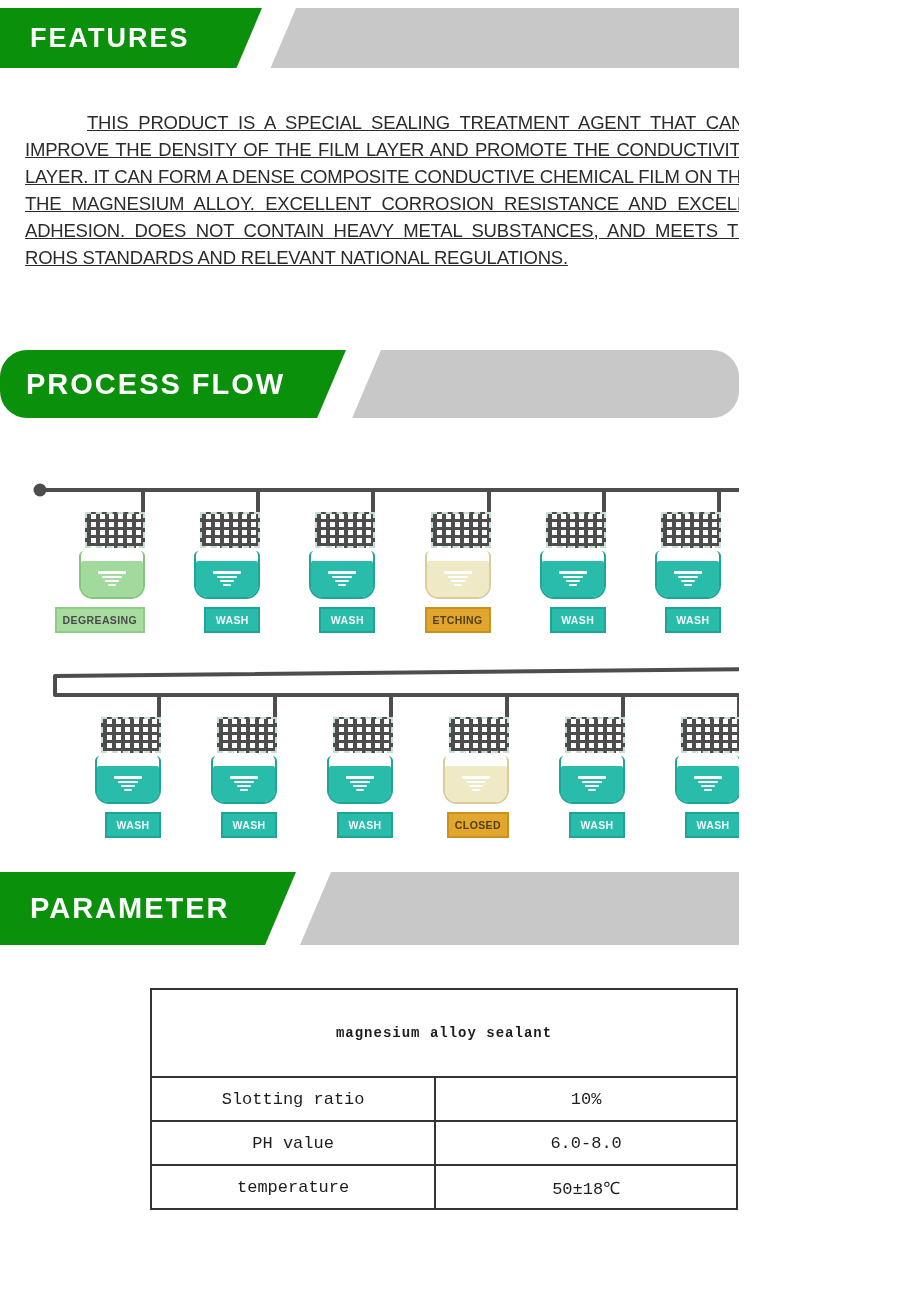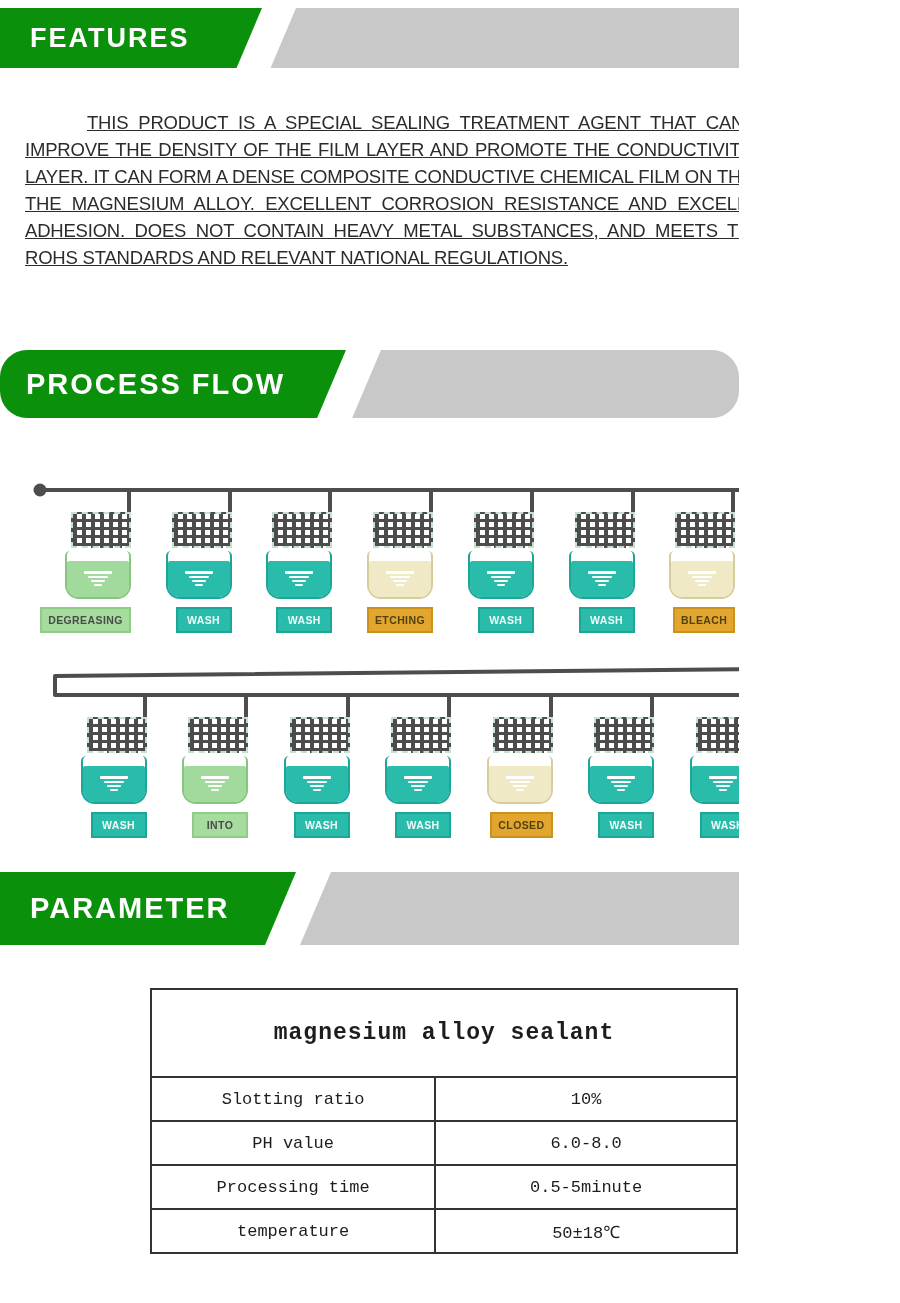--- a/index.html
+++ b/index.html
@@ -64,21 +64,21 @@
         background:var(--lf);border:2px solid var(--lb);color:var(--lt);}
 
   .t-teal {--tb:#1da røm695;--tb:#1da695;--tf:#2abcab;--lf:#2abcab;--lb:#1da695;--lt:#f0fbf9;}
   .t-green{--tb:#84c67e;--tf:#a2d99c;--lf:#a6dc9e;--lb:#8fcd87;--lt:#4a4a4a;}
   .t-cream{--tb:#d7cd9c;--tf:#efe9c6;--lf:#e2a62e;--lb:#c9921c;--lt:#52400e;}
 
   
   .ptable{position:absolute;top:988px;left:150px;width:588px;border-collapse:collapse;
         font-family:"Liberation Mono","DejaVu Sans Mono",monospace;color:#1d1d1d;}
   .ptable td{border:2px solid #333;text-align:center;font-size:17px;}
-  .ptable .title-cell{height:84px;font-weight:700;font-size:23px;letter-spacing:1px;}
+  .ptable .title-cell{height:84px;font-weight:700;font-size:14px;letter-spacing:1px;}
   .ptable .data-row td{height:40px;}
   .ptable .name-col{width:48.5%;}
 </style>
 </head>
 <body>
 
 <div class="page">
 
   <div class="banner" id="banner-features">
     <div class="green-strip"></div>
@@ -190,35 +190,20 @@
           <span class="f1"></span>
                 <span class="f2"></span>
                 <span class="f3"></span>
                 <span class="f4"></span>
         </div>
       </div>
     </div>
     <div class="station-label">WASH</div>
   </div>
 
-  <div class="station t-cream">
-    <div class="hanger"></div>
-    <div class="basket"></div>
-    <div class="tank">
-      <div class="liquid">
-        <div class="funnel">
-          <span class="f1"></span>
-                <span class="f2"></span>
-                <span class="f3"></span>
-                <span class="f4"></span>
-        </div>
-      </div>
-    </div>
-    <div class="station-label">BLEACH</div>
-  </div>
 
   <div class="station t-teal">
     <div class="hanger"></div>
     <div class="basket"></div>
     <div class="tank">
       <div class="liquid">
         <div class="funnel">
           <span class="f1"></span>
                 <span class="f2"></span>
                 <span class="f3"></span>
@@ -239,35 +224,20 @@
           <span class="f1"></span>
                 <span class="f2"></span>
                 <span class="f3"></span>
                 <span class="f4"></span>
         </div>
       </div>
     </div>
     <div class="station-label">WASH</div>
   </div>
 
-  <div class="station t-green">
-    <div class="hanger"></div>
-    <div class="basket"></div>
-    <div class="tank">
-      <div class="liquid">
-        <div class="funnel">
-          <span class="f1"></span>
-                <span class="f2"></span>
-                <span class="f3"></span>
-                <span class="f4"></span>
-        </div>
-      </div>
-    </div>
-    <div class="station-label">INTO</div>
-  </div>
 
   <div class="station t-teal">
     <div class="hanger"></div>
     <div class="basket"></div>
     <div class="tank">
       <div class="liquid">
         <div class="funnel">
           <span class="f1"></span>
                 <span class="f2"></span>
                 <span class="f3"></span>
@@ -375,24 +345,20 @@
   <tr class="data-row">
     <td class="name-col">Slotting ratio</td>
     <td class="value-col">10%</td>
   </tr>
 
   <tr class="data-row">
     <td class="name-col">PH value</td>
     <td class="value-col">6.0-8.0</td>
   </tr>
 
-  <tr class="data-row">
-    <td class="name-col">Processing time</td>
-    <td class="value-col">0.5-5minute</td>
-  </tr>
 
   <tr class="data-row">
     <td class="name-col">temperature</td>
     <td class="value-col">50±18℃</td>
   </tr>
 </tbody>
   </table>
 
 </div>
 

